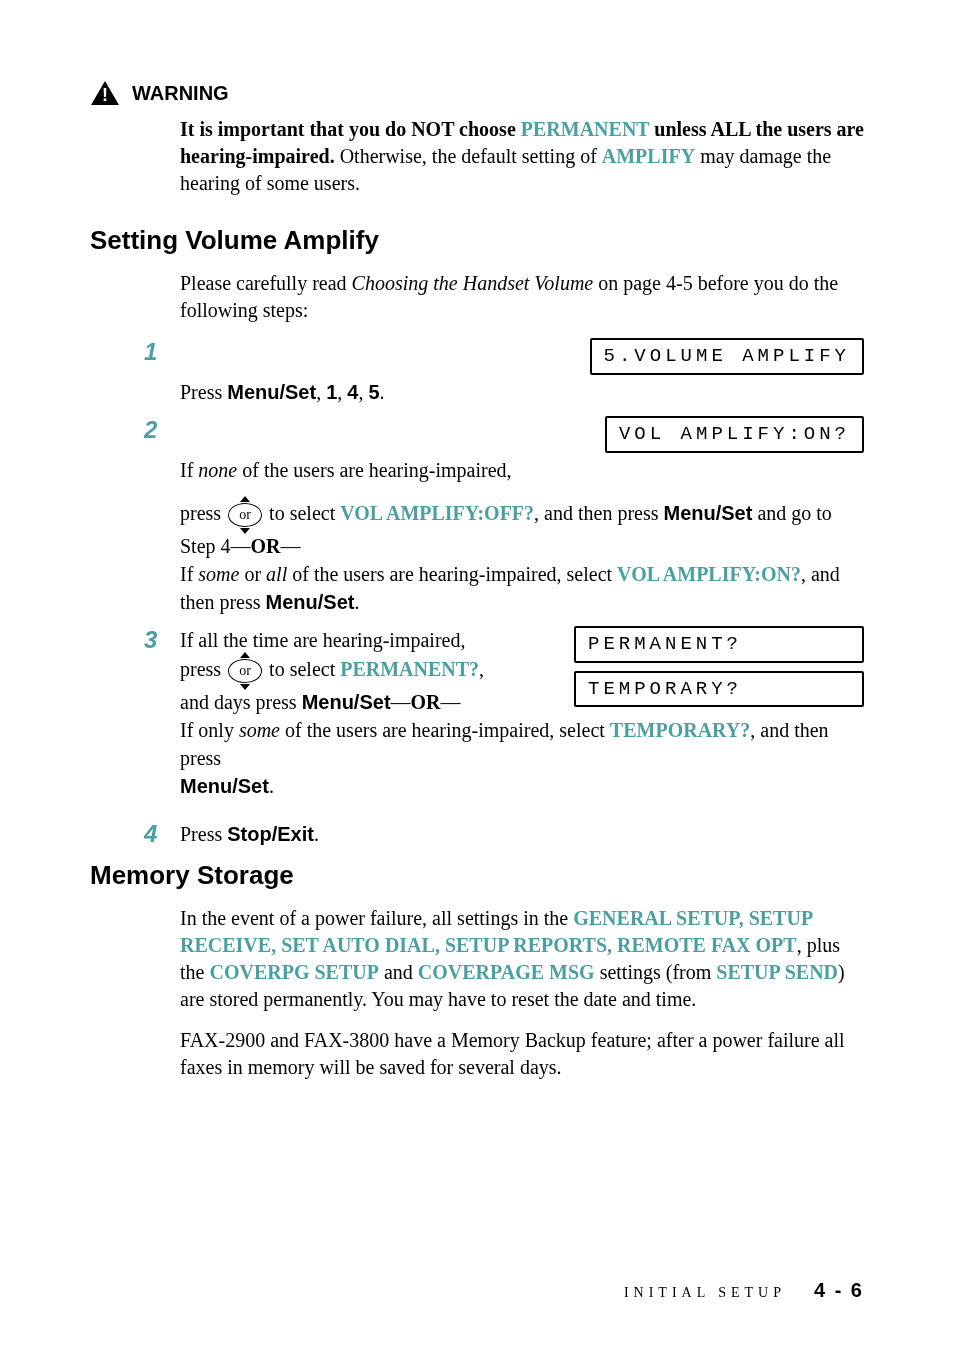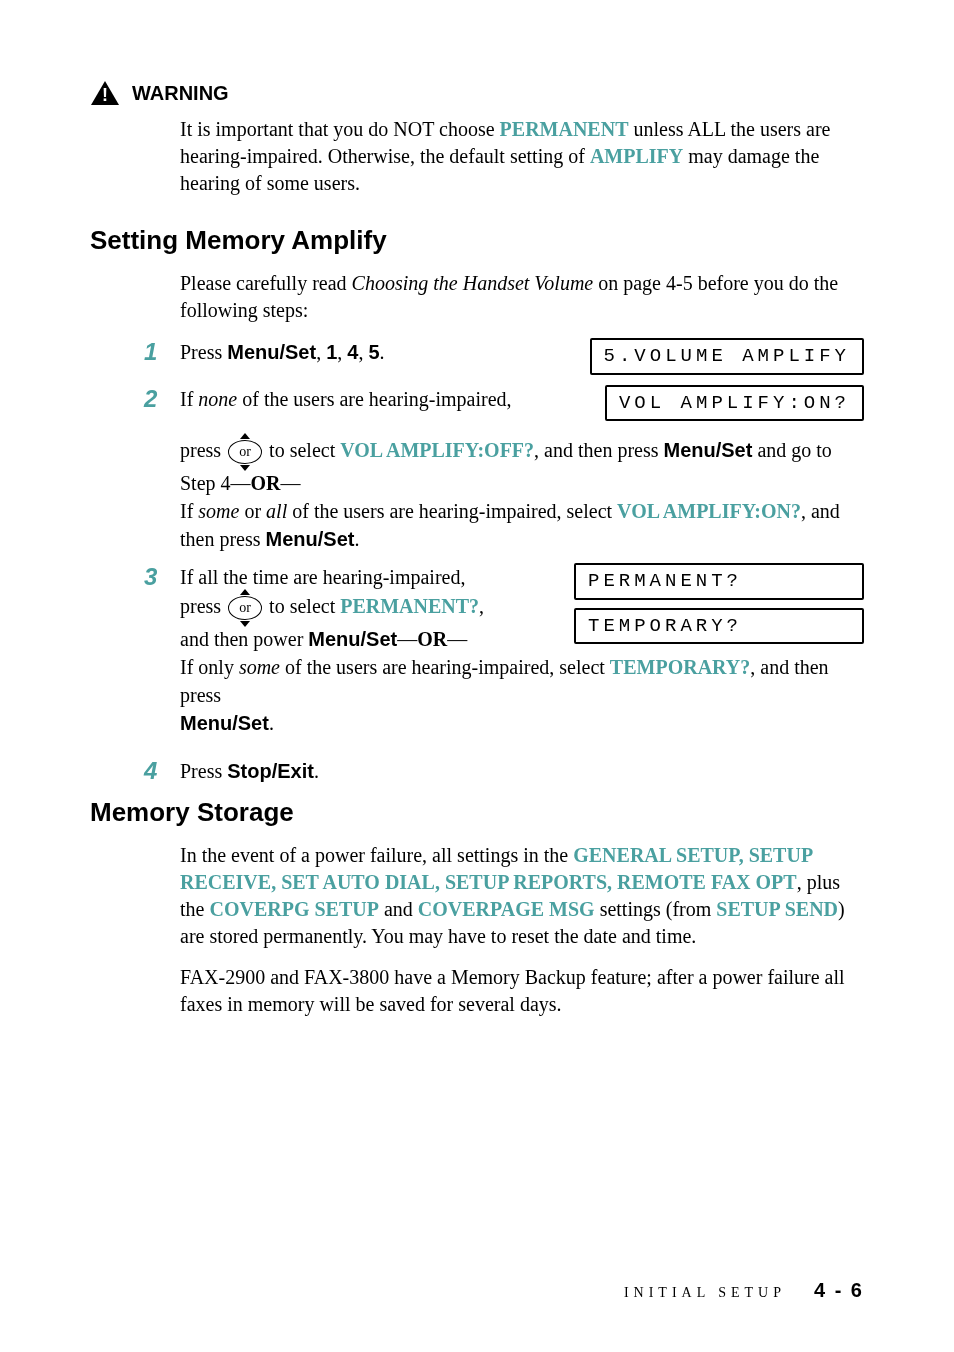--- a/index.html
+++ b/index.html
@@ -20,21 +20,21 @@
     gap: 12px;
     margin-bottom: 10px;
   }
   .warning-icon svg { display: block; }
   .warning-label {
     font-family: Arial, Helvetica, sans-serif;
     font-weight: bold;
     font-size: 20px;
   }
   .warning-text { line-height: 1.35; margin-bottom: 28px; }
-  .warning-text .b { font-weight: normal; }
+  .warning-text .b { font-weight: bold; }
   .teal { color: #4aa0a0; font-weight: bold; }
   h2.section {
     font-family: Arial, Helvetica, sans-serif;
     font-weight: bold;
     font-size: 26px;
     margin: 16px 0 14px 0;
   }
   .intro { line-height: 1.35; margin-bottom: 14px; }
   .intro .it, .it { font-style: italic; }
   .step-row { display: flex; margin-bottom: 10px; }
@@ -61,21 +61,21 @@
     vertical-align: middle;
   }
   .lcd-col {
     display: flex;
     flex-direction: column;
     gap: 8px;
     align-items: flex-start;
   }
   .float-right { float: right; margin-left: 20px; }
   .step-flex { display: flex; align-items: flex-start; gap: 20px; }
-  .step-flex .txtcol { flex: 1; }
+  .step-flex .txtcol { flex: 1; margin-top: 40px; }
   .or-icon {
     display: inline-block;
     vertical-align: middle;
     position: relative;
     width: 34px; height: 34px;
     margin: 0 2px;
   }
   .or-icon .up, .or-icon .down {
     position: absolute; left: 50%; transform: translateX(-50%);
     width: 0; height: 0;
@@ -119,21 +119,21 @@
         <polygon points="15,1 29,25 1,25" fill="#000"></polygon>
         <text x="15" y="21" font-size="18" font-family="Arial" font-weight="bold" fill="#fff" text-anchor="middle">!</text>
       </svg>
   </span>
   <span class="warning-label">WARNING</span>
 </div>
 <p class="indent warning-text">
   <span class="b">It is important that you do NOT choose </span><span class="teal">PERMANENT</span><span class="b"> unless ALL the users are hearing-impaired.</span><span> Otherwise, the default setting of </span><span class="teal">AMPLIFY</span><span> may damage the hearing of some users.</span>
 </p>
 
-<h2 class="section indent">Setting Memory Amplify</h2>
+<h2 class="section indent">Setting Volume Amplify</h2>
 <p class="indent intro">
   <span>Please carefully read </span><span class="it">Choosing the Handset Volume</span><span> on page 4-5 before you do the following steps:</span>
 </p>
 
 <div class="step-row" style="margin-left:54px;">
   <div class="step-num">1</div>
   <div class="step-body step-flex">
     <div class="txtcol">
       <span>Press </span><span class="sans-b">Menu/Set</span><span>, </span><span class="sans-b">1</span><span>, </span><span class="sans-b">4</span><span>, </span><span class="sans-b">5</span><span>.</span>
     </div>
@@ -164,21 +164,21 @@
 <div class="step-row clearfix mb-20" style="margin-left:54px; margin-top:6px;">
   <div class="step-num">3</div>
   <div class="step-body">
     <div class="lcd-col float-right">
       <span class="lcd" style="min-width:290px">PERMANENT?</span>
       <span class="lcd" style="min-width:290px">TEMPORARY?</span>
     </div>
     <div>
       <span>If all the time are hearing-impaired,</span><br>
       <span>press </span><span class="or-icon"><span class="up"></span><span class="oval">or</span><span class="down"></span></span><span> to select </span><span class="teal">PERMANENT?</span><span>,</span><br>
-      <span>and then power </span><span class="sans-b">Menu/Set</span><span>—</span><span style="font-weight:bold;">OR</span><span>—</span><br>
+      <span>and days press </span><span class="sans-b">Menu/Set</span><span>—</span><span style="font-weight:bold;">OR</span><span>—</span><br>
       <span>If only </span><span class="it">some</span><span> of the users are hearing-impaired, select </span><span class="teal">TEMPORARY?</span><span>, and then press</span><br>
       <span class="sans-b">Menu/Set</span><span>.</span>
     </div>
   </div>
 </div>
 
 <div class="step-row" style="margin-left:54px;">
   <div class="step-num">4</div>
   <div class="step-body">
     <span>Press </span><span class="sans-b">Stop/Exit</span><span>.</span>

